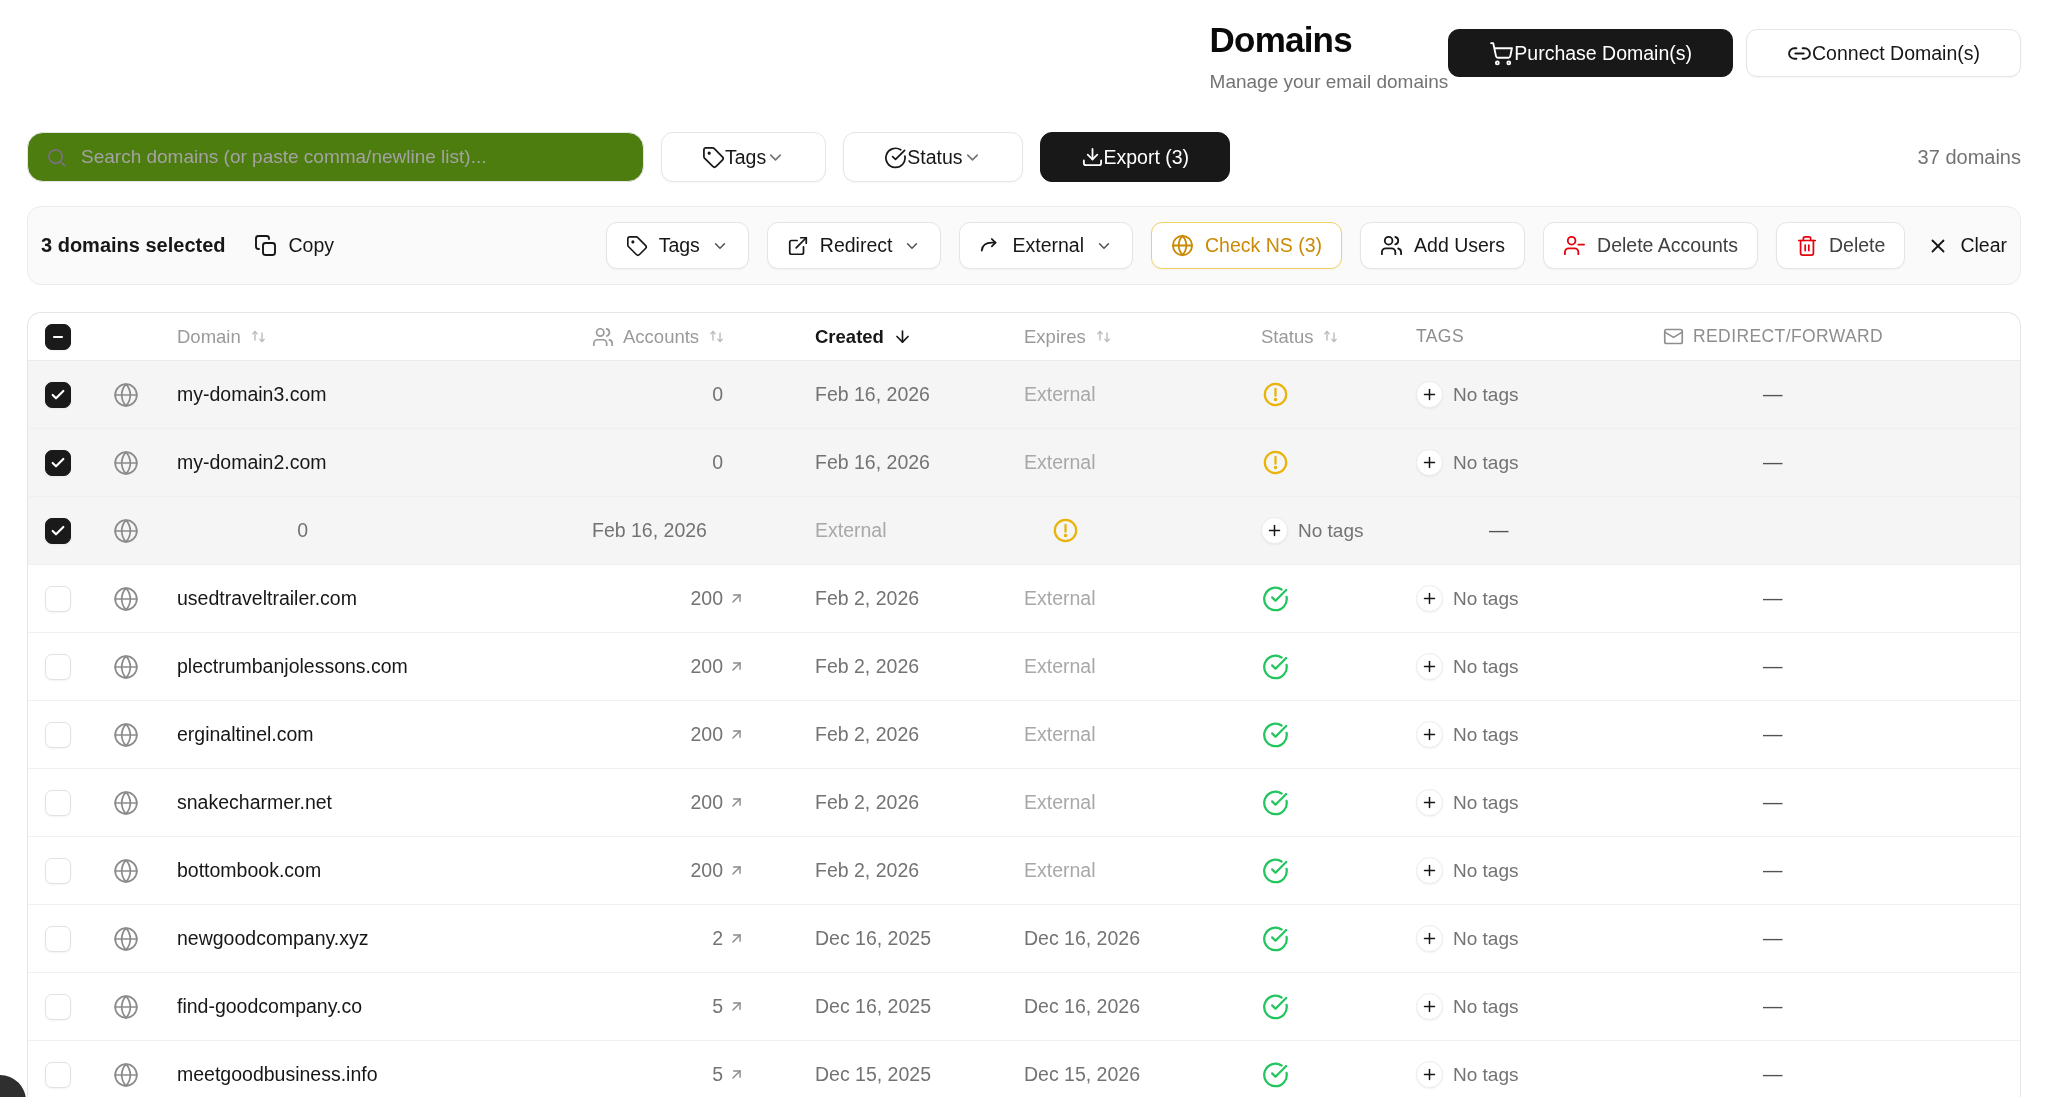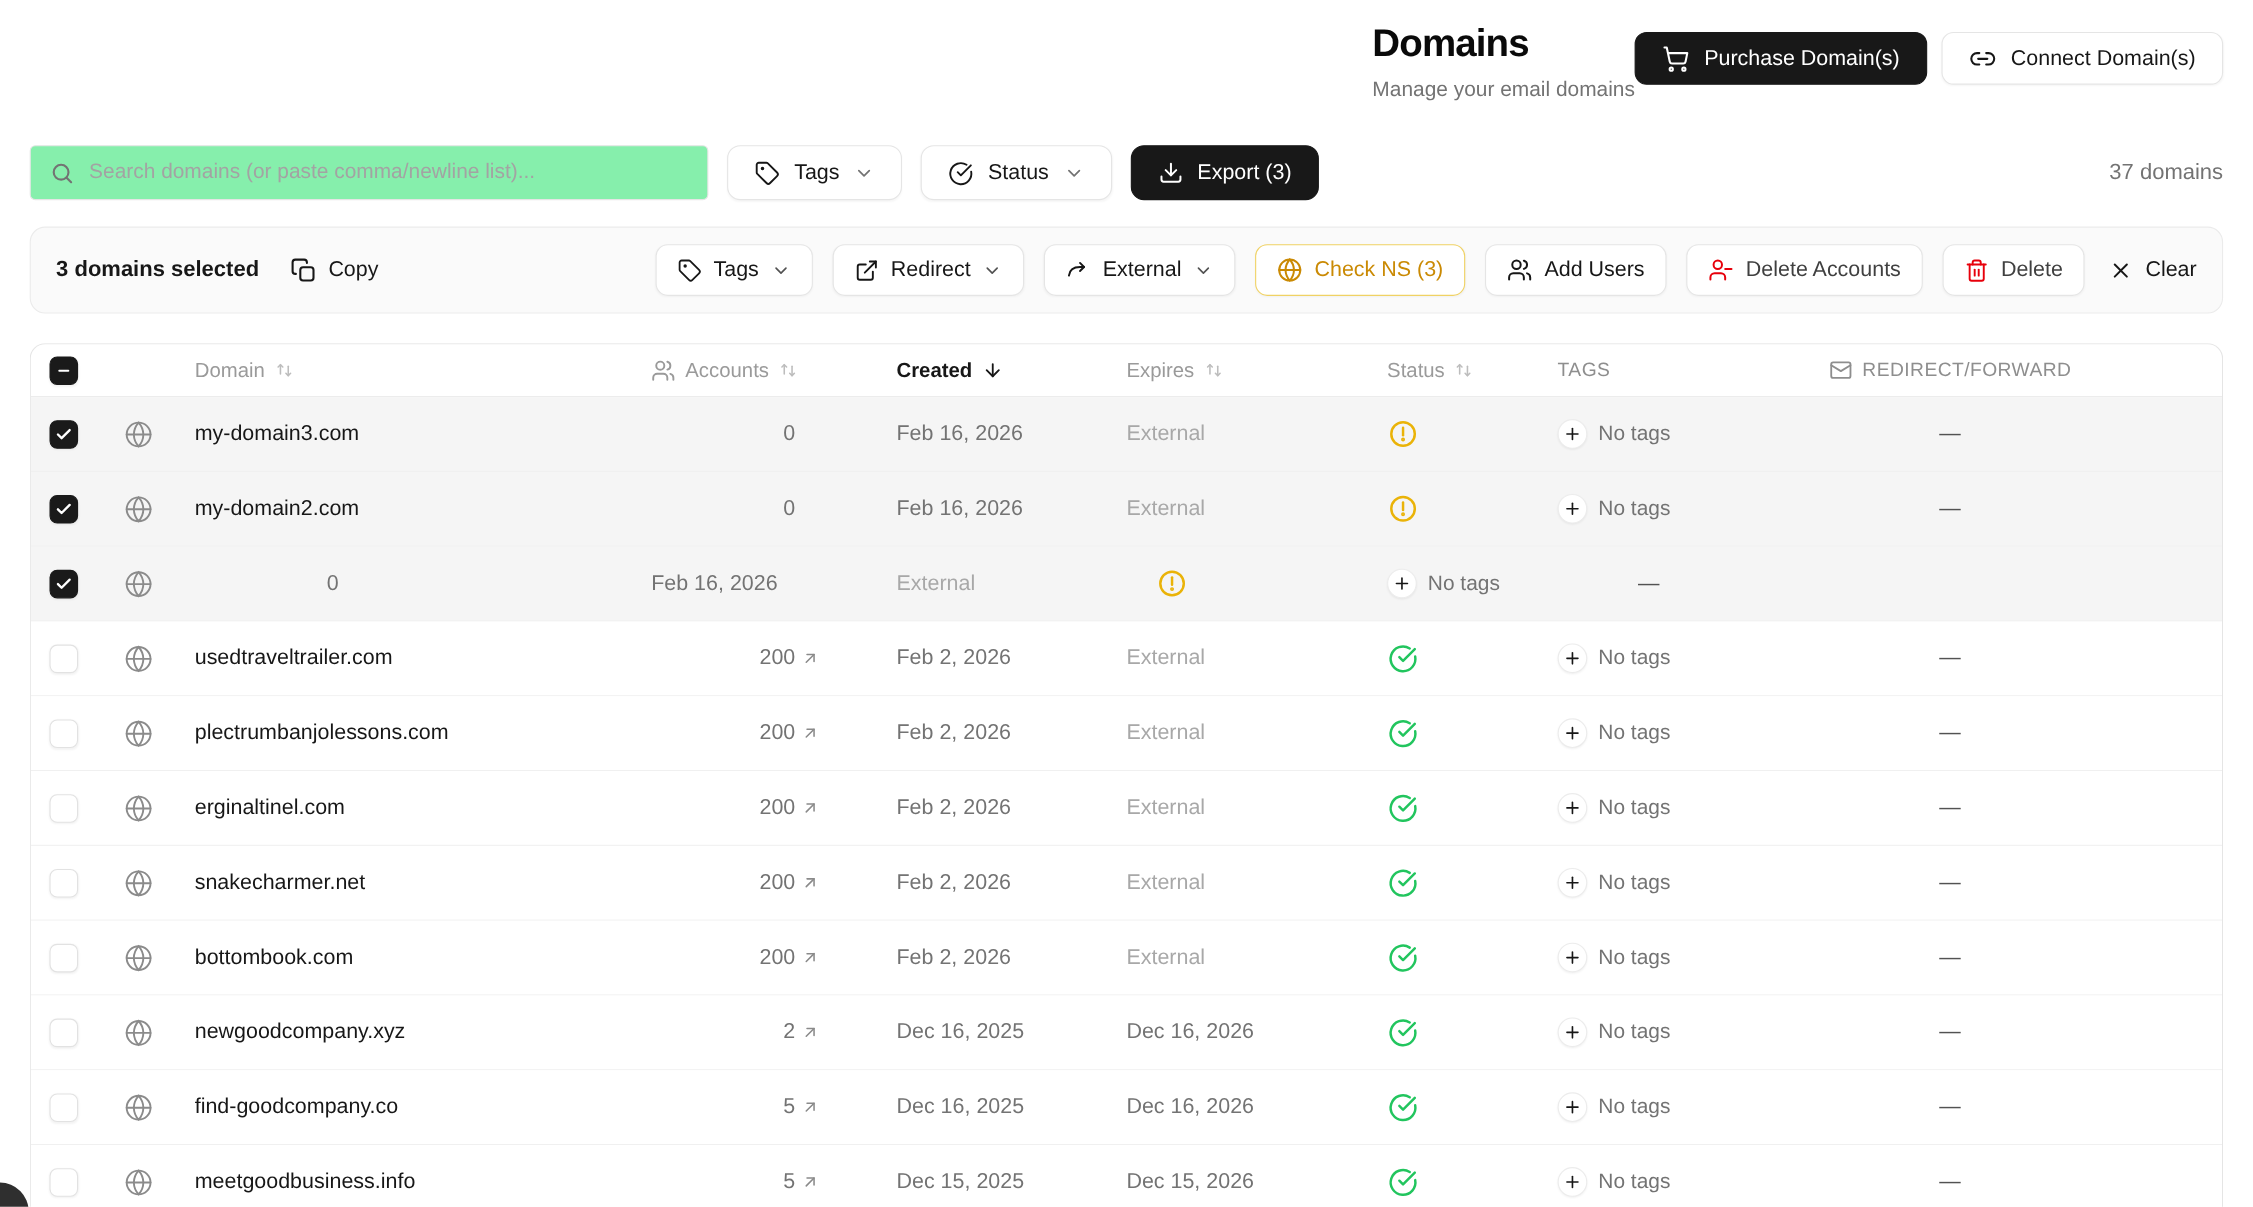--- a/index.html
+++ b/index.html
@@ -6,40 +6,40 @@
   html,body { width:2048px; height:1097px; overflow:hidden; background:#ffffff;
     font-family:"Liberation Sans","DejaVu Sans",sans-serif; color:#171717; }
   .page { padding:0 27px; position:relative; height:100%; }
 
   
   .header-row { display:flex; justify-content:flex-end; align-items:flex-start; padding-top:20px; }
   .page-title { font-size:35px; font-weight:700; letter-spacing:-0.8px; color:#0a0a0a; }
   .page-subtitle { margin-top:11px; font-size:19px; color:#737373; }
   .header-actions { display:flex; gap:13px; margin-top:9px; }
 
-  .btn { display:inline-flex; align-items:center; gap:13px; height:48px; padding:0 24px;
+  .btn { display:inline-flex; align-items:center; height:48px; padding:0 40px;
     border-radius:11px; border:1px solid transparent; background:#fff; font-family:inherit;
     font-size:19.5px; font-weight:500; color:#171717; cursor:pointer; white-space:nowrap; }
   .btn-dark { background:#181818; border-color:#181818; color:#fff; }
   .btn-light { border-color:#e5e5e5; box-shadow:0 1px 2px rgba(0,0,0,.04); }
   .btn svg { flex:none; }
 
   
   .toolbar { display:flex; align-items:center; gap:17px; margin-top:39px; }
-  .search-box { width:617px; height:50px; border:1px solid #e5e5e5; border-radius:5px;
-    display:flex; align-items:center; gap:13px; padding:0 17px; background:#86efac; }
+  .search-box { width:617px; height:50px; border:1px solid #e5e5e5; border-radius:16px;
+    display:flex; align-items:center; gap:13px; padding:0 17px; background:#4d7c0f; }
   .search-box input { flex:1; border:none; outline:none; font-family:inherit; font-size:19px; color:#171717; background:transparent; }
   .search-box input::placeholder { color:#a3a3a3; }
   .pill { height:50px; border-radius:12px; }
   .toolbar .spacer { flex:1; }
   .domain-count { font-size:20px; color:#737373; }
 
   
   .selection-bar { margin-top:24px; height:79px; background:#fafafa; border:1px solid #ebebeb;
-    border-radius:14px; display:flex; align-items:center; padding:0 23px; }
+    border-radius:14px; display:flex; align-items:center; padding:0 13px; }
   .sel-count { font-size:20px; font-weight:600; }
   .ghost-btn { display:inline-flex; align-items:center; gap:11px; background:transparent; border:none;
     font-family:inherit; font-size:19.5px; font-weight:500; color:#171717; cursor:pointer; margin-left:28px; }
   .sel-actions { margin-left:auto; display:flex; align-items:center; gap:18px; }
   .sbtn { height:47px; padding:0 19px; border-radius:11px; gap:11px; box-shadow:0 1px 2px rgba(0,0,0,.04); }
   .sbtn-amber { border-color:#f0d264; color:#ca8a04; }
   .sbtn-red { color:#404040; }
   .clear-btn { margin-left:2px; }
 
   

